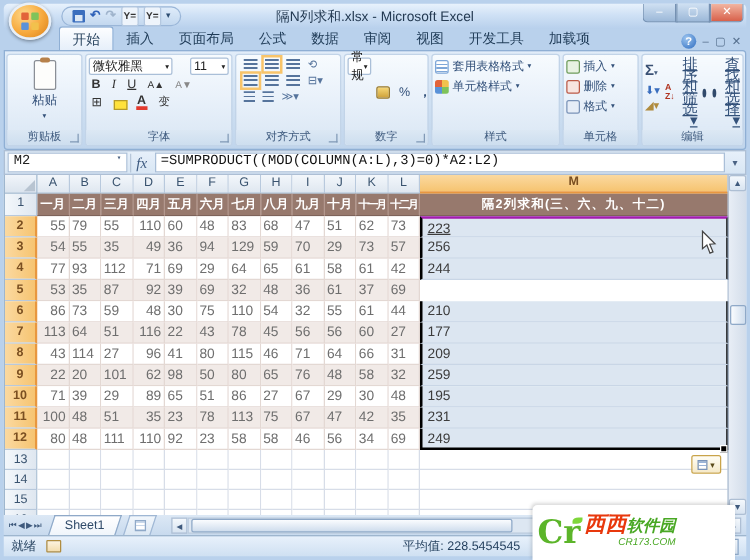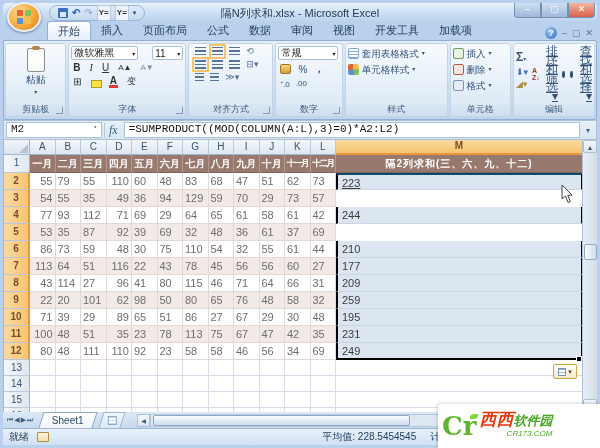--- a/index.html
+++ b/index.html
@@ -93,21 +93,21 @@
     border-right:1px solid #b3988e;border-bottom:1px solid #7e635a;overflow:hidden;white-space:nowrap;}
   .mc.tight{letter-spacing:-2px;font-size:9px;}
   .mc.mcm{flex:1 1 auto;letter-spacing:1px;}
   .dc{flex:0 0 25.5px;font-size:11px;color:#6e6e6e;line-height:16px;border-right:1px solid #e3d8d3;border-bottom:1px solid #e3d8d3;
     background:#fff;overflow:hidden;white-space:nowrap;}
   .dc.band{background:#f1eae7;}
   .dc.ar{text-align:right;padding-right:2px;}
   .dc.al{text-align:left;padding-left:2px;}
   .dc.mcell{flex:1 1 auto;background:#dce6f1;border-left:2px solid #000;border-right:2px solid #000;border-bottom:1px solid #c9d6e6;
     color:#3c3c3c;padding-left:4px;text-align:left;}
-  .dc.mfirst{border-top:2px solid #0c4a6e;text-decoration:underline;}
+  .dc.mfirst{border-top:2px solid #a21caf;text-decoration:underline;}
   .dc.mlast{border-bottom:2px solid #000;}
   .ec{flex:0 0 25.5px;border-right:1px solid #d7dde8;border-bottom:1px solid #d7dde8;background:#fff;}
   .ec.em{flex:1 1 auto;}
   #fillhandle{position:absolute;left:572px;top:216px;width:6px;height:6px;background:#000;border:1px solid #fff;z-index:6;}
   #autofill{position:absolute;left:549px;top:224px;width:24px;height:15px;background:linear-gradient(#fffef7,#f5e9c8);border:1px solid #c9a44a;border-radius:2px;
     display:flex;align-items:center;justify-content:center;gap:2px;font-size:7px;color:#5a4a1a;z-index:6;}
   #autofill .mini-grid{width:8px;height:8px;background:repeating-linear-gradient(#9ab4d8 0 1px,#fff 1px 3px);border:1px solid #7a93b8;}
   #cursor{position:absolute;left:556px;top:44px;z-index:8;}
 
   
@@ -133,21 +133,21 @@
   
   #statusbar{height:17px;background:linear-gradient(#e8f1fb,#cfe0f2);border-top:1px solid #9eb6ce;display:flex;align-items:center;
     font-size:10px;color:#24405e;padding:0 6px;gap:8px;}
   #macroicon{width:12px;height:10px;background:linear-gradient(#fdf3e0,#f3ddae);border:1px solid #b08c3f;border-radius:1px;}
   #stats{margin-left:auto;display:flex;gap:14px;padding-right:4px;}
   #viewbtns{display:flex;}
   .vbtn{width:17px;height:13px;border:1px solid #8fa9c8;background:linear-gradient(#f4f8fc,#d8e4f1);font-size:7px;color:#3f5a7d;text-align:center;line-height:12px;}
   .vbtn.on{background:linear-gradient(#fde3ae,#f8c46a);}
 
   
-  #watermark{position:absolute;right:0;bottom:0;width:162px;height:44px;background:#fff;z-index:20;border-top-left-radius:4px;
+  #watermark{position:absolute;right:12px;bottom:0;width:162px;height:44px;background:#fff;z-index:20;border-top-left-radius:4px;
     display:flex;align-items:center;padding:2px 4px;box-shadow:-1px -1px 3px rgba(0,0,0,.15);}
   #wm-cr{font-size:26px;font-weight:bold;color:#5cb52a;font-family:"DejaVu Serif",serif;line-height:26px;position:relative;}
   #wm-cr:after{content:"";position:absolute;right:-2px;top:1px;width:8px;height:5px;background:#7ed63a;border-radius:60% 0 60% 0;}
   #wm-text{margin-left:3px;display:flex;flex-direction:column;line-height:13px;}
   #wm-xixi{font-size:17px;font-weight:bold;font-style:italic;color:#e8380d;letter-spacing:0px;text-shadow:1px 1px 0 #fff,-1px -1px 0 #fff;}
   #wm-ruanjian{font-size:13px;font-weight:bold;font-style:italic;color:#49a824;}
   #wm-url{font-size:8px;font-style:italic;color:#49a824;text-align:right;}
   #wm-row{display:flex;align-items:baseline;}
 </style>
 </head>
@@ -259,21 +259,21 @@
         <div style="display:flex;gap:6px;align-items:center">
           <span class="lines" style="width:9px"></span>
           <span class="lines" style="width:9px"></span>
           <span style="font-size:9px;color:#56749c">≫▾</span>
         </div>
       </div>
       <div class="glabel"><span>对齐方式</span><span class="dlauncher"></span></div>
     </div>
 
     <div class="rgroup" style="width:68px">
-      <div class="gbody" style="flex-direction:column;gap:2px">
+      <div class="gbody" style="flex-direction:row;gap:2px">
         <span class="combo" style="width:60px;height:14px">
             <span>常规</span>
             <span style="font-size:6px">▾</span>
           </span>
         <div style="display:flex;gap:7px;align-items:center;padding-left:2px">
           <span style="width:11px;height:10px;background:linear-gradient(#f7d877,#cfa23a);border:1px solid #9a7a2a;border-radius:2px"></span>
           <span style="font-size:10px;color:#33517a">%</span>
           <span style="font-size:10px;color:#33517a;font-weight:bold">，</span>
         </div>
         <div style="display:flex;gap:6px;align-items:center;padding-left:2px">
@@ -408,20 +408,21 @@
           <div class="dc al band">35</div>
           <div class="dc ar band">49</div>
           <div class="dc al band">36</div>
           <div class="dc al band">94</div>
           <div class="dc al band">129</div>
           <div class="dc al band">59</div>
           <div class="dc al band">70</div>
           <div class="dc al band">29</div>
           <div class="dc al band">73</div>
           <div class="dc al band">57</div>
+          <div class="dc mcell">256</div>
         </div>
         <div class="grow drow">
           <div class="rh sel">4</div>
           <div class="dc ar">77</div>
           <div class="dc al">93</div>
           <div class="dc al">112</div>
           <div class="dc ar">71</div>
           <div class="dc al">69</div>
           <div class="dc al">29</div>
           <div class="dc al">64</div>

